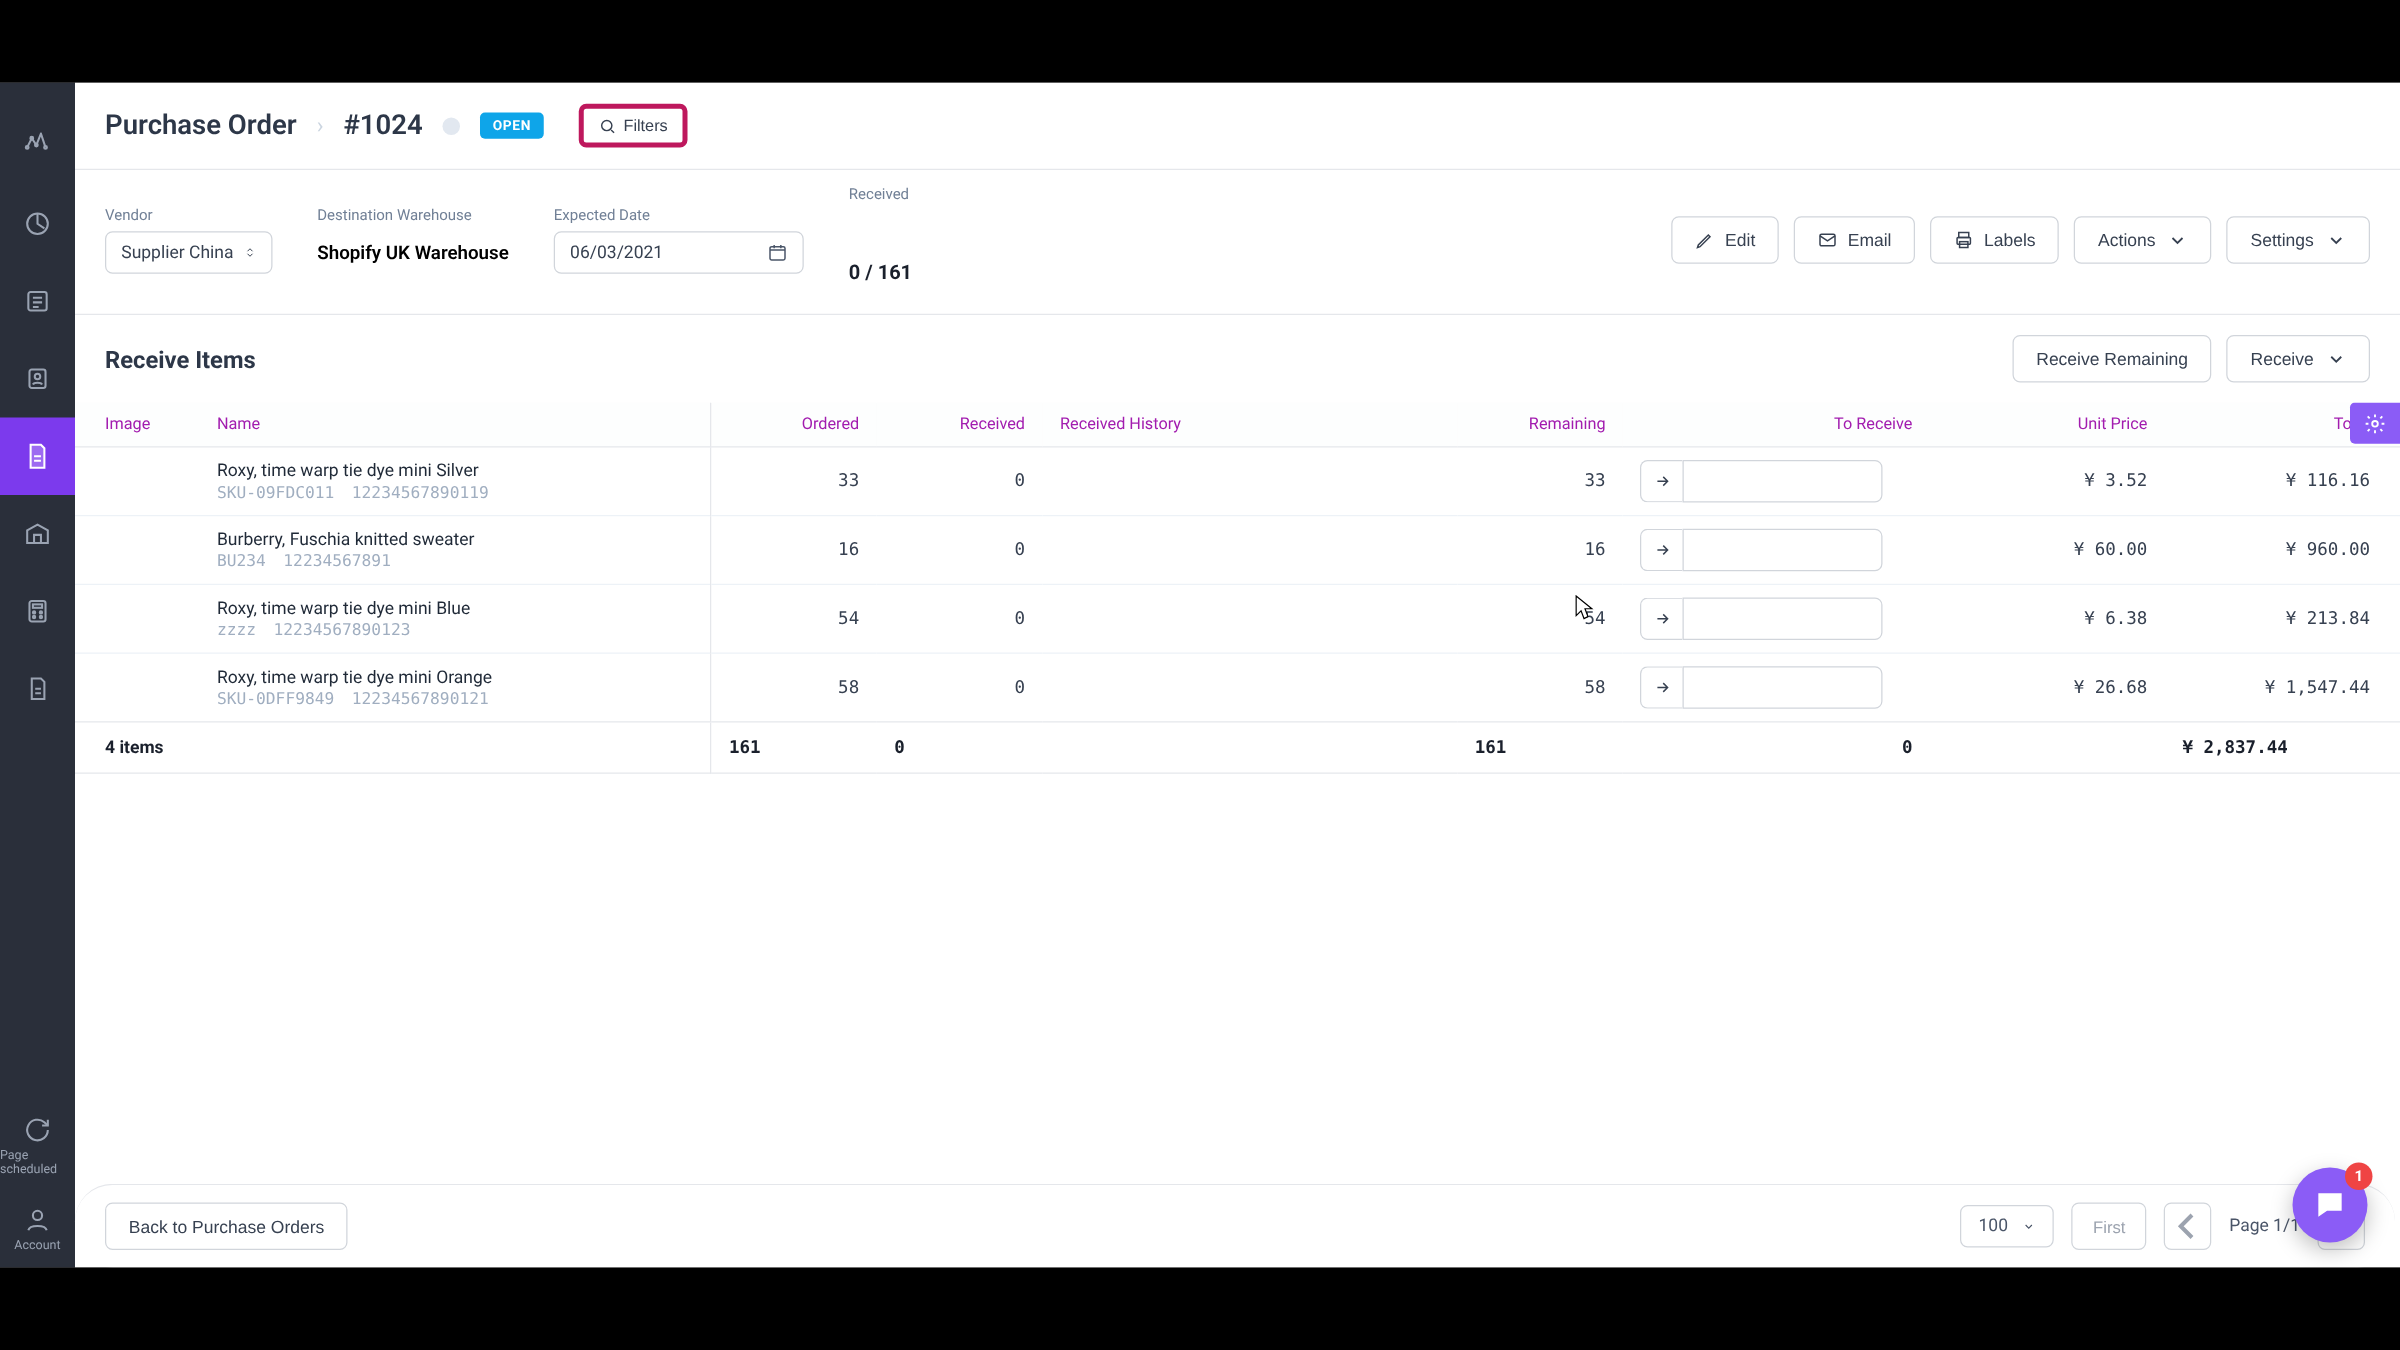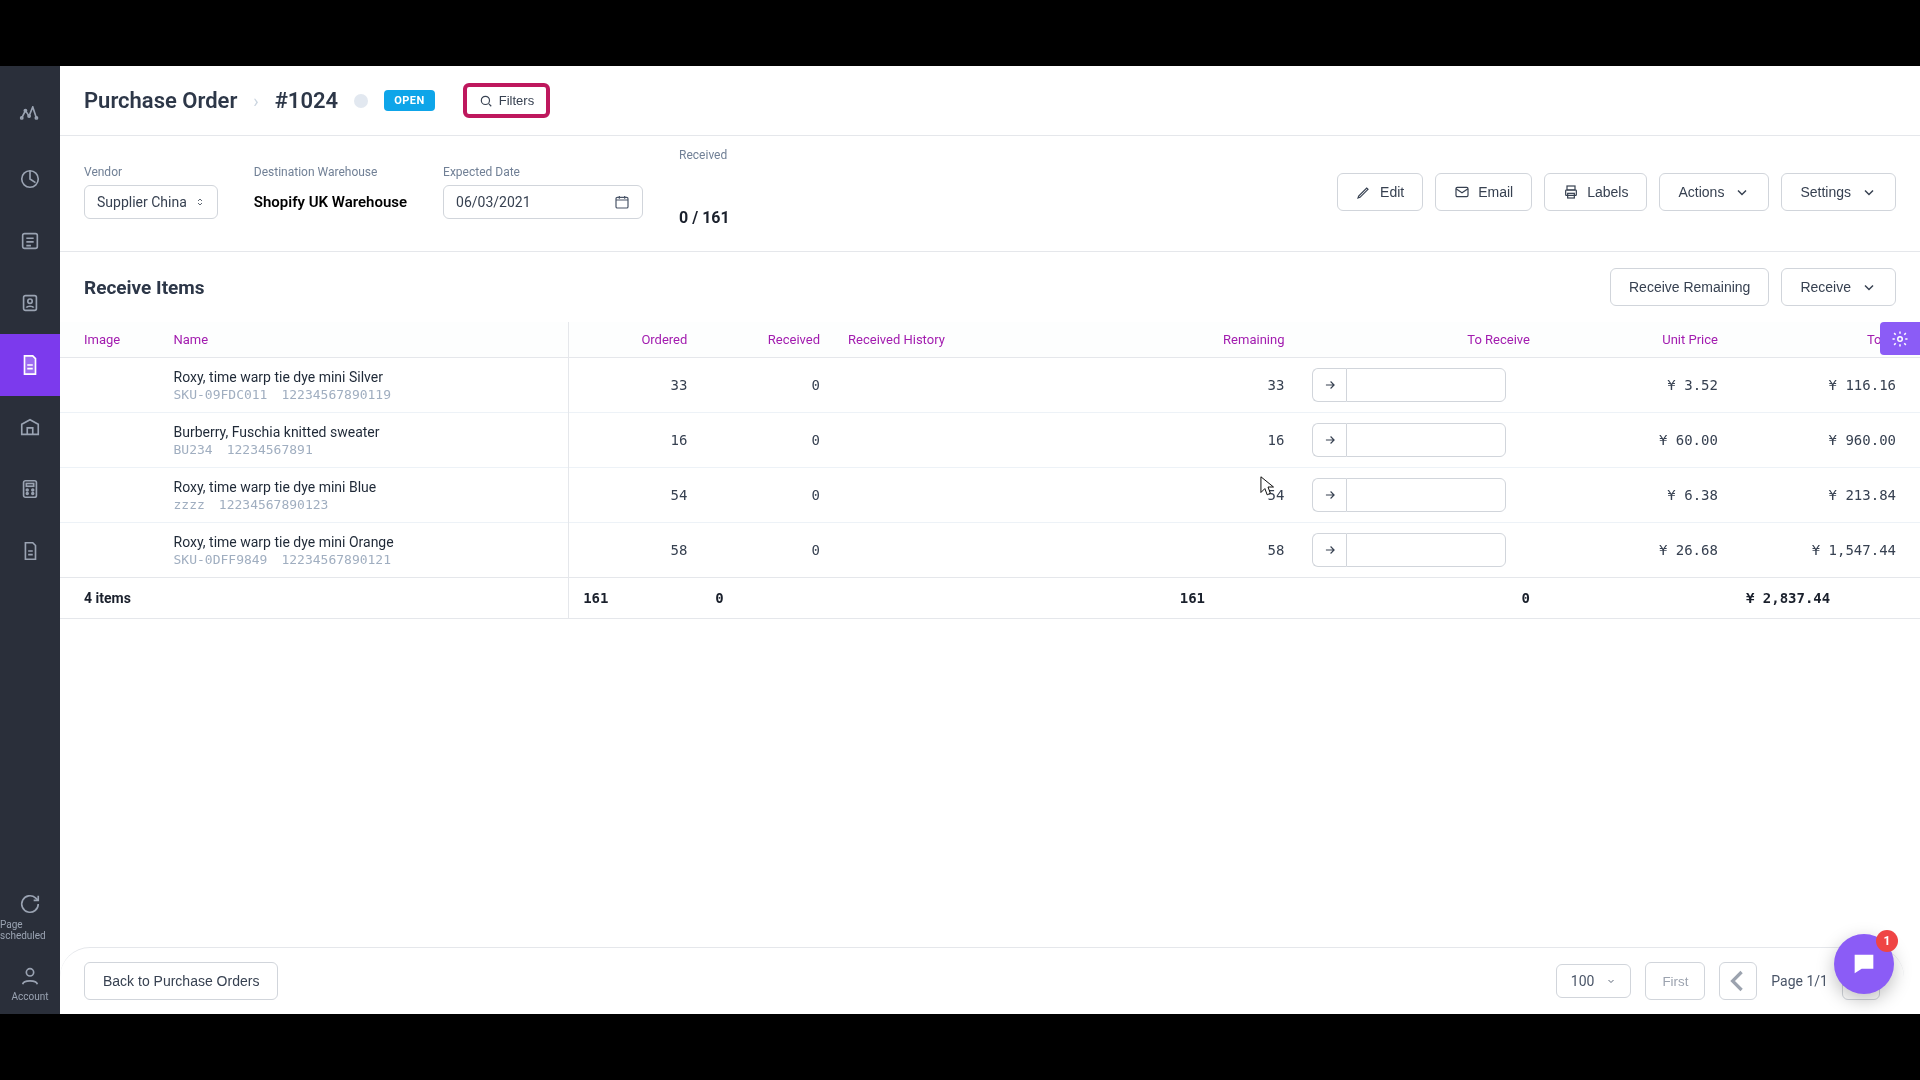--- a/index.html
+++ b/index.html
@@ -66,21 +66,21 @@
   .item-meta .sku { margin-right: 14px; }
   .torecv-cell { display: flex; align-items: center; gap: 0; }
   .arrow-btn { width: 34px; height: 34px; border: 1px solid #d1d5db; border-right: none; border-radius: 6px 0 0 6px; background: #fff; display: inline-flex; align-items: center; justify-content: center; cursor: pointer; }
   .arrow-btn svg { width: 14px; height: 14px; color: #374151; }
   .torecv-input { height: 34px; width: 160px; border: 1px solid #d1d5db; border-radius: 0 6px 6px 0; padding: 0 10px; font-size: 14px; }
   tfoot td { padding: 12px 14px; font-size: 14px; font-weight: 700; color: #1a202c; font-family: ui-monospace, Menlo, Consolas, monospace; border-top: 1px solid #e5e7eb; border-bottom: 1px solid #e5e7eb; }
   tfoot td.name-col { font-family: inherit; }
   .gear-tab { position: absolute; right: 0; top: 0; width: 40px; height: 33px; background: #8b5cf6; color: #fff; display: flex; align-items: center; justify-content: center; cursor: pointer; border-top-left-radius: 4px; border-bottom-left-radius: 4px; z-index: 5; }
   .gear-tab svg { width: 18px; height: 18px; }
   
-  .pager { position: absolute; bottom: 0; left: 0; right: 16px; display: flex; align-items: center; padding: 14px 24px; border-top: 1px solid #e5e7eb; background: #fff; gap: 14px; border-radius: 30px; }
+  .pager { position: absolute; bottom: 0; left: 0; right: 4px; display: flex; align-items: center; padding: 14px 24px; border-top: 1px solid #e5e7eb; background: #fff; gap: 14px; border-radius: 30px; }
   .pager .spacer { flex: 1; }
   .page-size { display: inline-flex; align-items: center; gap: 10px; padding: 8px 14px; border: 1px solid #d1d5db; border-radius: 6px; }
   .page-btn { width: 38px; height: 38px; border: 1px solid #d1d5db; border-radius: 6px; background: #fff; display: inline-flex; align-items: center; justify-content: center; color: #9ca3af; cursor: pointer; }
   .page-first { padding: 0 16px; height: 38px; border: 1px solid #d1d5db; border-radius: 6px; background: #fff; color: #9ca3af; display:inline-flex;align-items:center; cursor: pointer; }
   .page-label { color: #4a5568; font-size: 14px; }
   
   .chat-fab { position: absolute; right: 26px; bottom: 20px; width: 60px; height: 60px; border-radius: 50%; background: #8b5cf6; color: #fff; display: flex; align-items: center; justify-content: center; box-shadow: 0 6px 18px rgba(0,0,0,.25); cursor: pointer; z-index: 20; }
   .chat-fab svg { width: 28px; height: 28px; }
   .chat-badge { position: absolute; top: -4px; right: -4px; min-width: 22px; height: 22px; padding: 0 6px; border-radius: 11px; background: #ef4444; color: #fff; font-size: 12px; font-weight: 700; display: flex; align-items: center; justify-content: center; }
   

